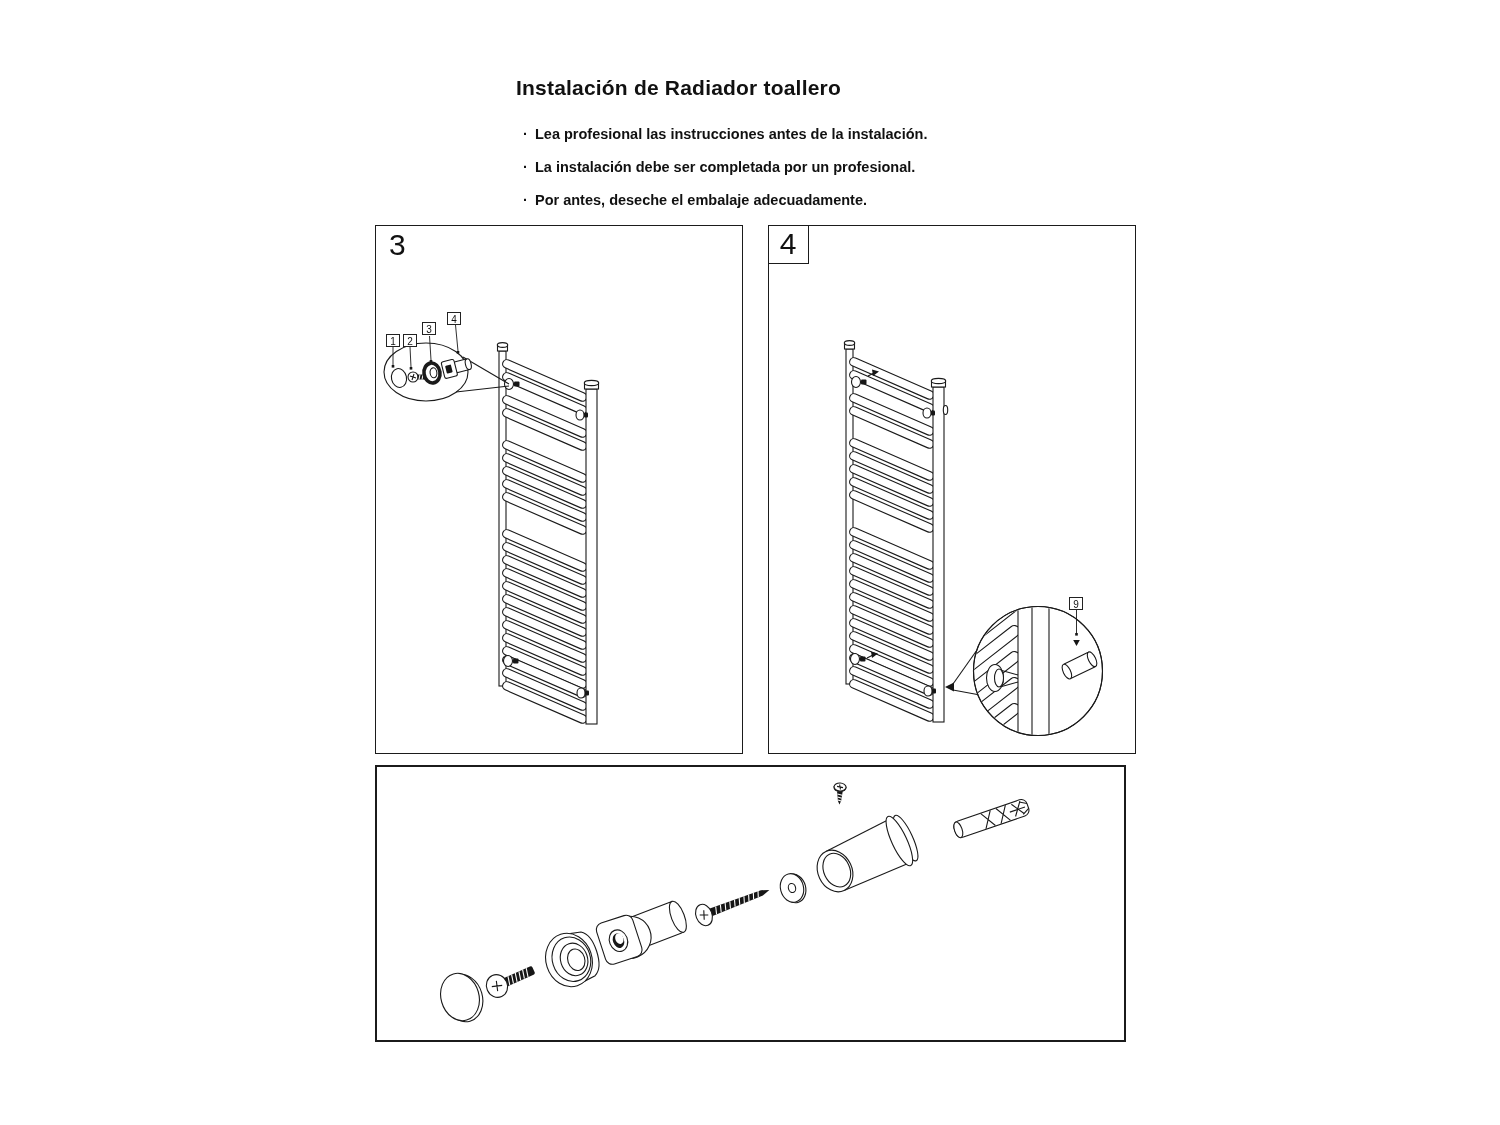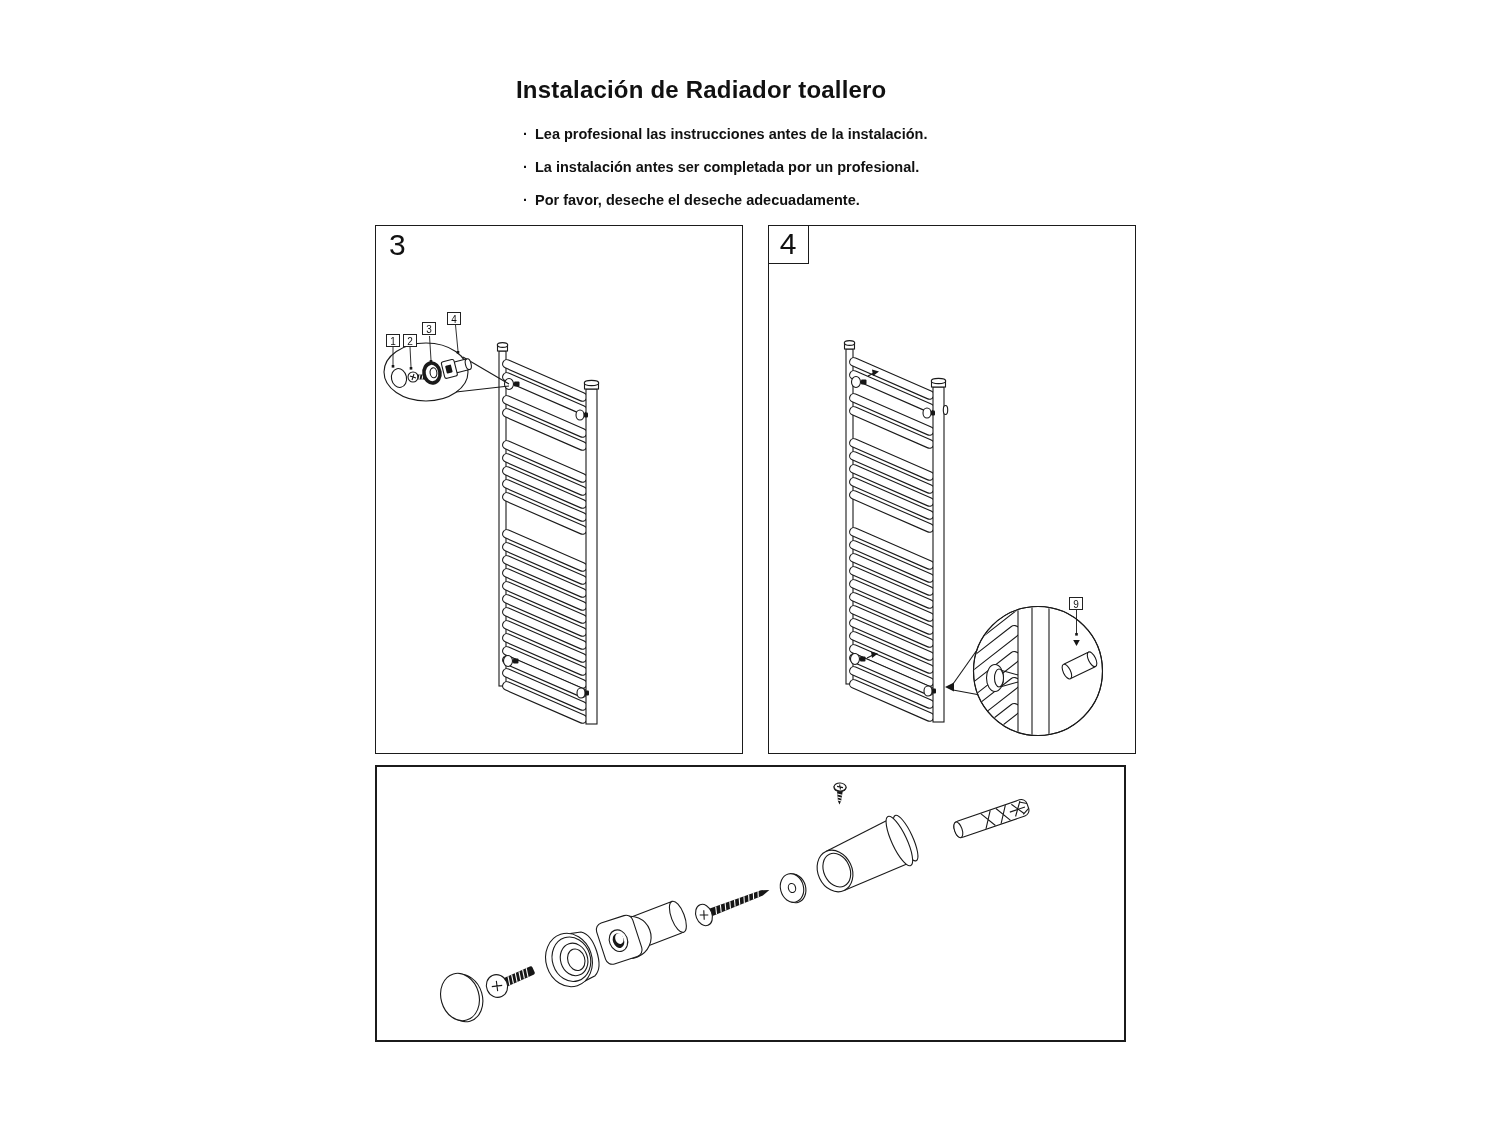--- a/index.html
+++ b/index.html
@@ -1,18 +1,18 @@
 <!DOCTYPE html>
 <html><head>
 <meta charset="utf-8">
 <style>
   html,body{margin:0;padding:0;background:#fff;}
   .page{position:relative;width:1500px;height:1125px;background:#fff;overflow:hidden;
         font-family:"Liberation Sans", sans-serif;color:#111;}
-  .title{position:absolute;left:516px;top:76px;font-size:24px;font-weight:700;letter-spacing:.2px;}
+  .title{position:absolute;left:516px;top:76px;font-size:21px;font-weight:700;letter-spacing:.2px;}
   .bullets{position:absolute;left:523px;top:117px;}
   .bullet{height:33px;display:flex;align-items:center;font-size:14.5px;font-weight:700;}
   .bullet .dot{width:12px;font-weight:700;}
   .panel{position:absolute;background:#fff;}
   .panel3{left:375px;top:225px;width:366px;height:527px;border:1.5px solid #1b1b1b;}
   .panel4{left:768px;top:225px;width:366px;height:527px;border:1.5px solid #1b1b1b;}
   .panelParts{left:375px;top:765px;width:747px;height:273px;border:2px solid #1b1b1b;}
   .step-num{position:absolute;left:13px;top:2px;font-size:30px;font-weight:400;}
   .step-num-boxed{position:absolute;left:-1.5px;top:-1.5px;width:39px;height:37px;
       border:1.5px solid #1b1b1b;background:#fff;display:flex;align-items:center;justify-content:center;
@@ -34,25 +34,25 @@
 
   <div class="title">Instalación de Radiador toallero</div>
 
   <div class="bullets">
     <div class="bullet">
       <span class="dot">·</span>
       <span>Lea profesional las instrucciones antes de la instalación.</span>
     </div>
     <div class="bullet">
       <span class="dot">·</span>
-      <span>La instalación antes ser completada por un profesional.</span>
+      <span>La instalación debe ser completada por un profesional.</span>
     </div>
     <div class="bullet">
       <span class="dot">·</span>
-      <span>Por favor, deseche el deseche adecuadamente.</span>
+      <span>Por antes, deseche el embalaje adecuadamente.</span>
     </div>
   </div>
 
   <div class="panel panel3">
     <svg width="363" height="524" viewBox="0 0 363 524">
 
       <g transform="translate(123,125)">
         <rect class="ln" x="0" y="0" width="7" height="335"></rect>
         <rect class="ln" x="-1.5" y="-6" width="10" height="6"></rect>
         <ellipse class="ln" cx="3.5" cy="-6" rx="5.2" ry="2.4"></ellipse>

